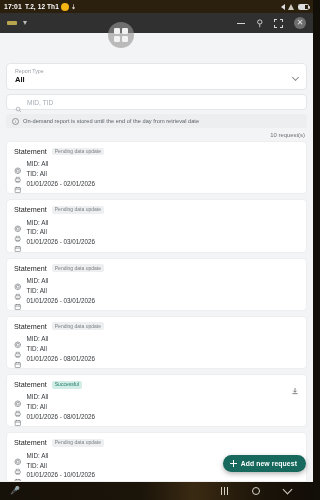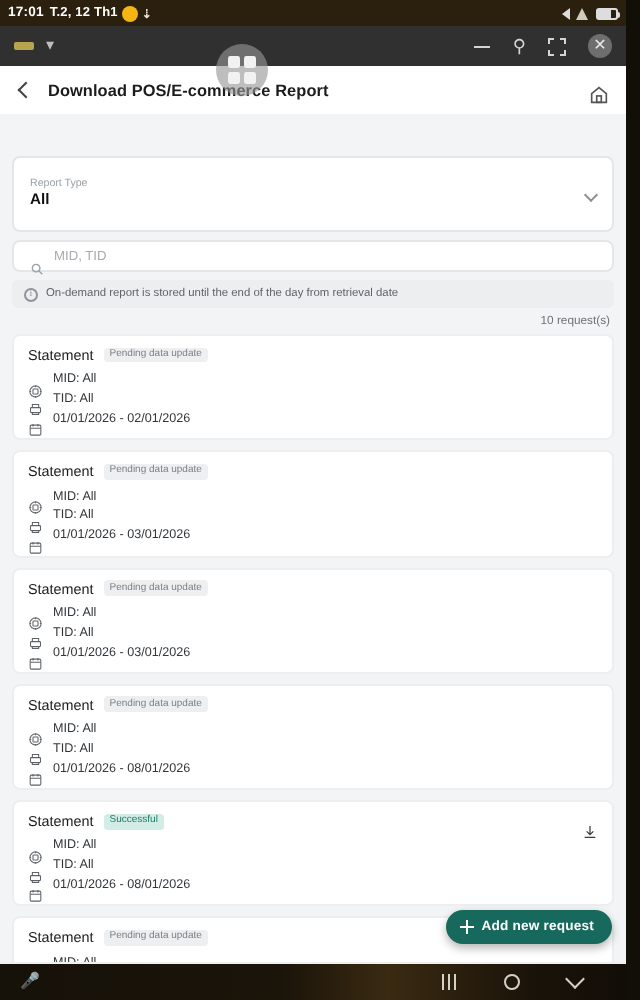--- a/index.html
+++ b/index.html
@@ -59,22 +59,22 @@
     height:24px; background:#ffffff; display:flex; align-items:center; padding:0 8px; gap:8px;
   }
   .back-chevron { width:6px;height:6px;border-left:1.2px solid #444;border-bottom:1.2px solid #444;
                   transform:rotate(45deg); margin-left:2px; }
   .appbar-title { font-size:8.2px; color:#1c1c1c; font-weight:bold; letter-spacing:.05px; }
   .home-ico { margin-left:auto; width:11px; height:11px; color:#555; }
 
   .scrollarea { position:absolute; top:24px; left:0; right:0; bottom:0; overflow:hidden; }
 
   .field-card {
-    margin:21px 6px 0 6px; background:#fff; border:1px solid #e4e6e8; border-radius:4px;
-    height:38px; display:flex; flex-direction:column; justify-content:center; padding:2px 8px; position:relative;
+    margin:6px 6px 0 6px; background:#fff; border:1px solid #e4e6e8; border-radius:4px;
+    height:27px; display:flex; flex-direction:column; justify-content:center; padding:2px 8px; position:relative;
   }
   .field-label { font-size:5.3px; color:#9aa0a6; line-height:1.2; }
   .field-value { font-size:7.6px; color:#111; font-weight:bold; line-height:1.3; }
   .field-caret { position:absolute; right:8px; top:50%; margin-top:-2px;
                  width:5px;height:5px;border-right:1.1px solid #8b9096;border-bottom:1.1px solid #8b9096;
                  transform:rotate(45deg); }
 
   .search-card {
     margin:4px 6px 0 6px; background:#fff; border:1px solid #e4e6e8; border-radius:4px;
     height:16px; display:flex; align-items:center; gap:5px; padding:0 8px;
@@ -174,30 +174,20 @@
           <span></span>
           <span></span>
           <span></span>
         </span>
       <span class="wb-close">✕</span>
     </div>
   </div>
 
   <div class="app">
 
-    <div class="appbar">
-      <span class="back-chevron"></span>
-      <span class="appbar-title">Download POS/E-commerce Report</span>
-      <span class="home-ico">
-        <svg viewBox="0 0 24 24" width="11" height="11" fill="none" stroke="#555" stroke-width="1.8">
-          <path d="M4 10.5 12 4l8 6.5V20H4z"></path>
-            <rect x="9.5" y="13" width="5" height="7"></rect>
-        </svg>
-      </span>
-    </div>
 
     <div class="scrollarea">
 
       <div class="field-card">
         <span class="field-label">Report Type</span>
         <span class="field-value">All</span>
         <span class="field-caret"></span>
       </div>
 
       <div class="search-card">

